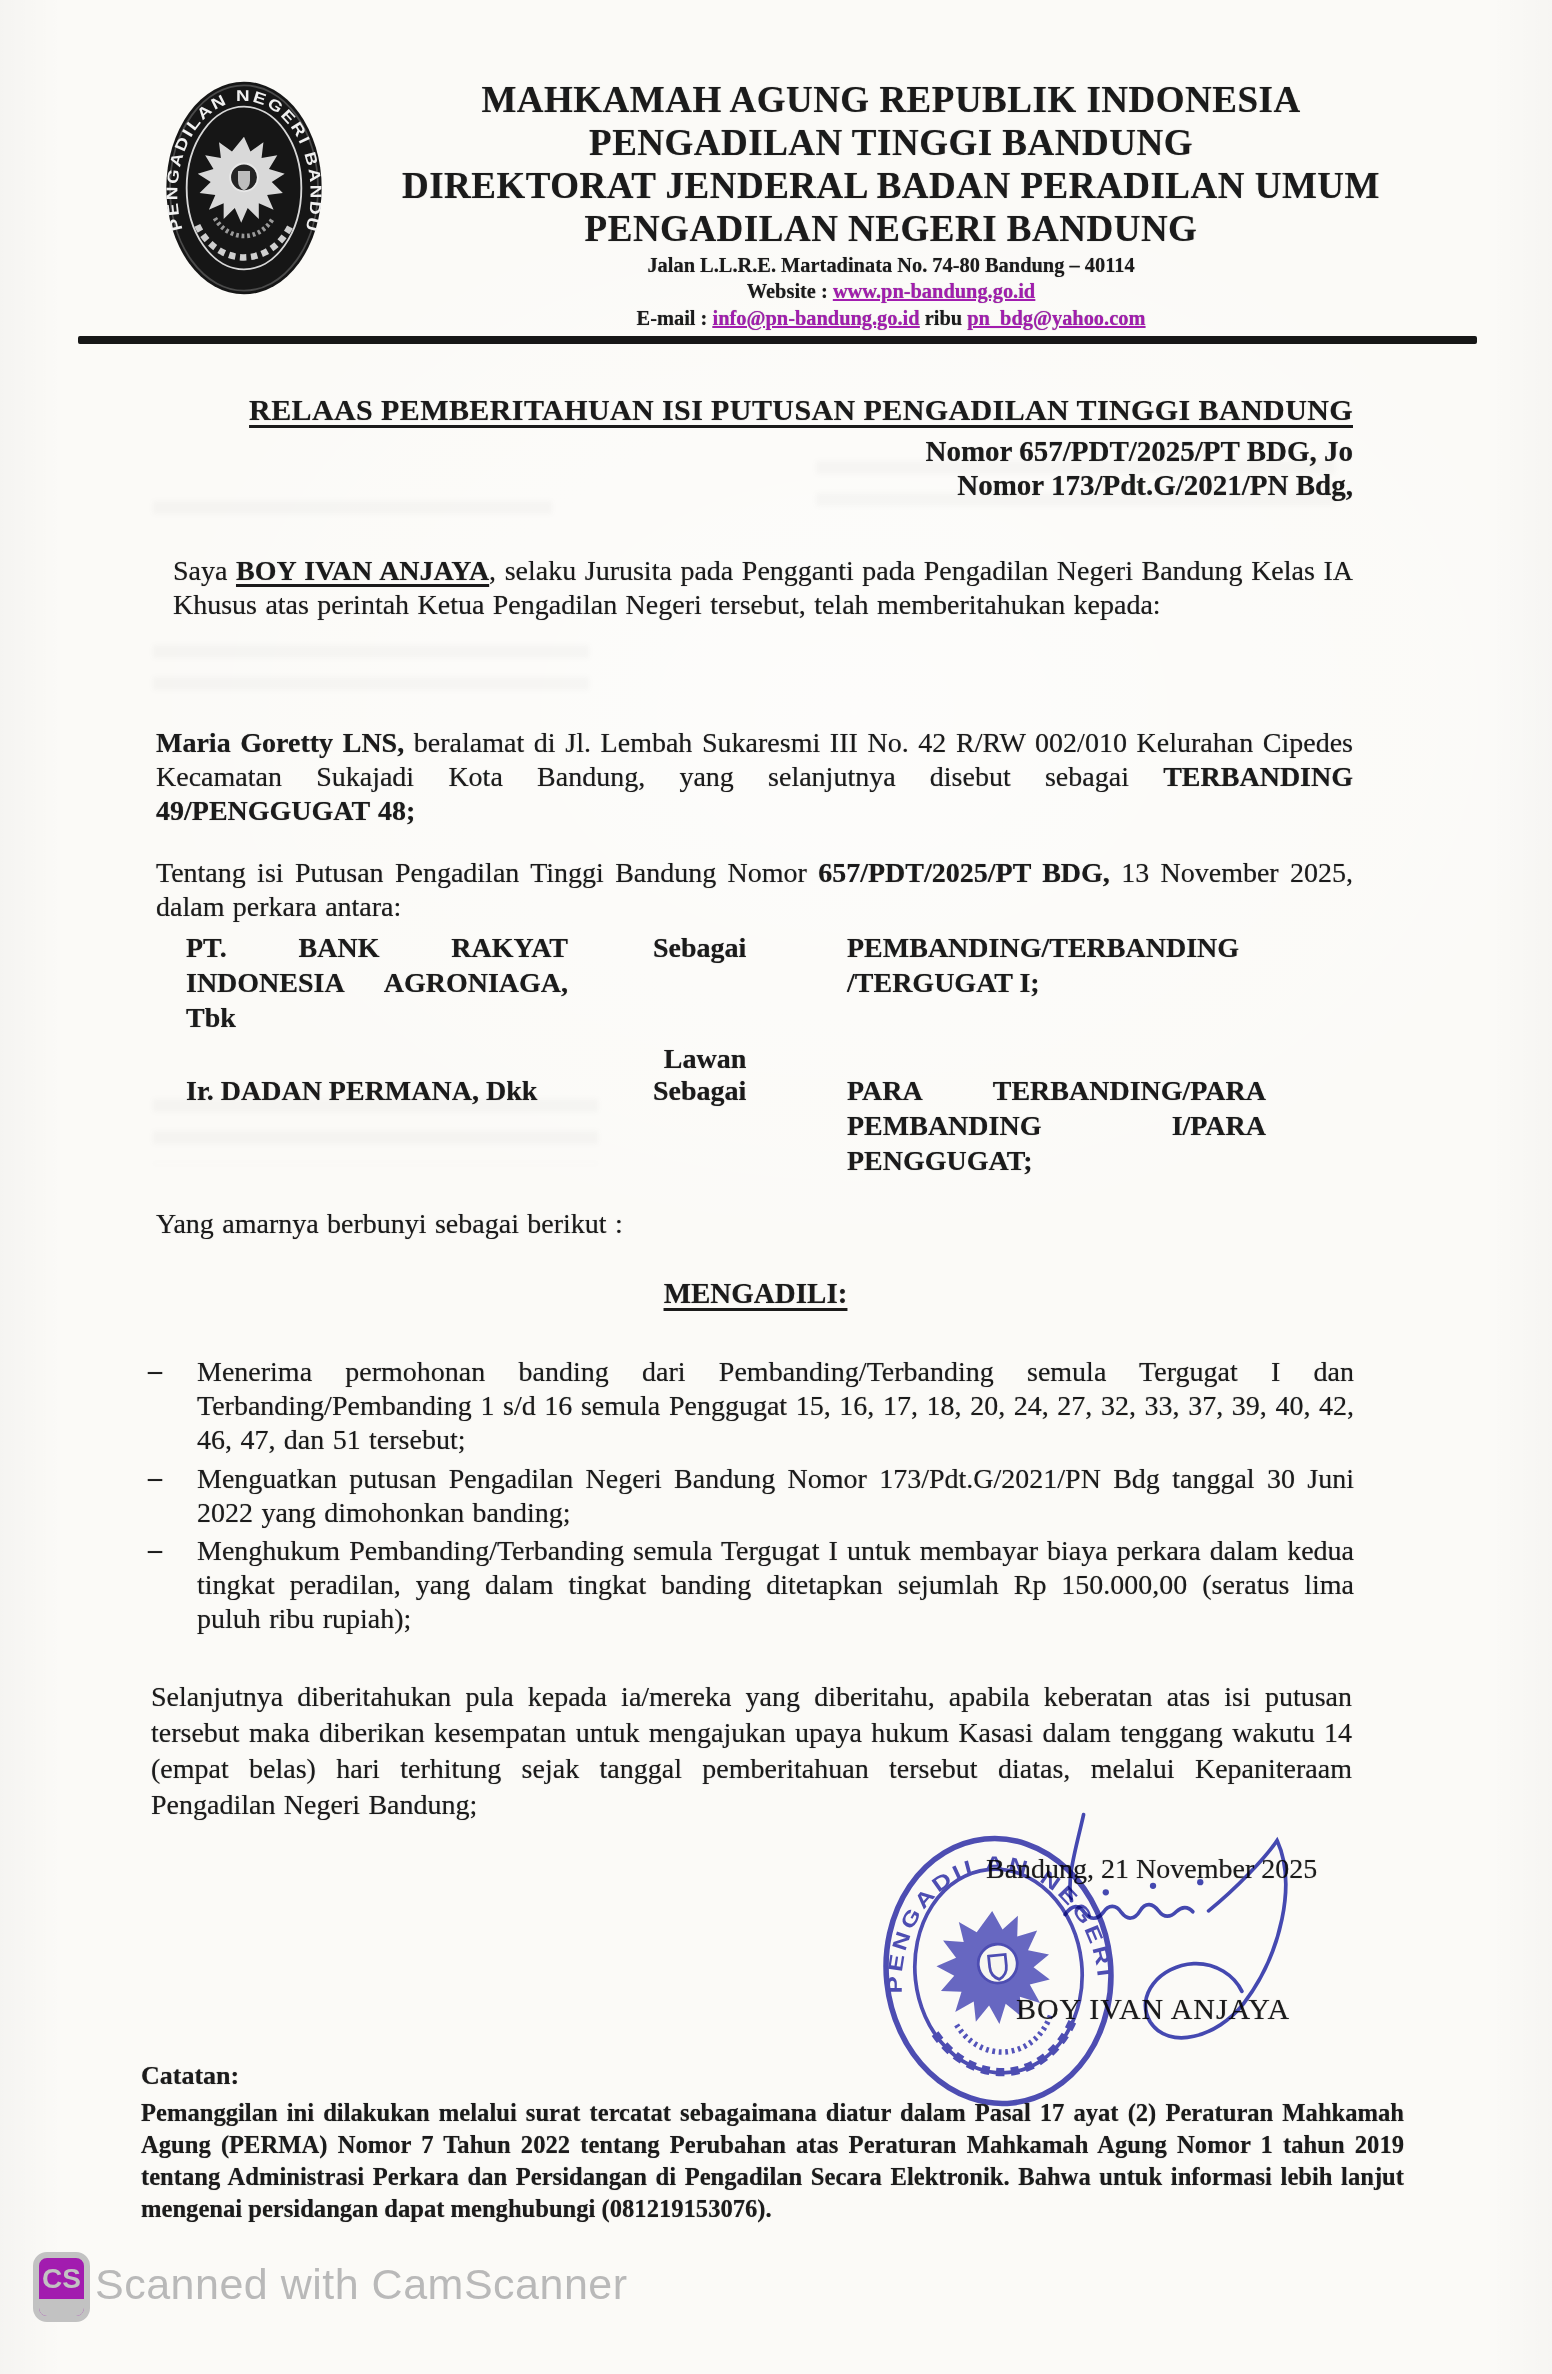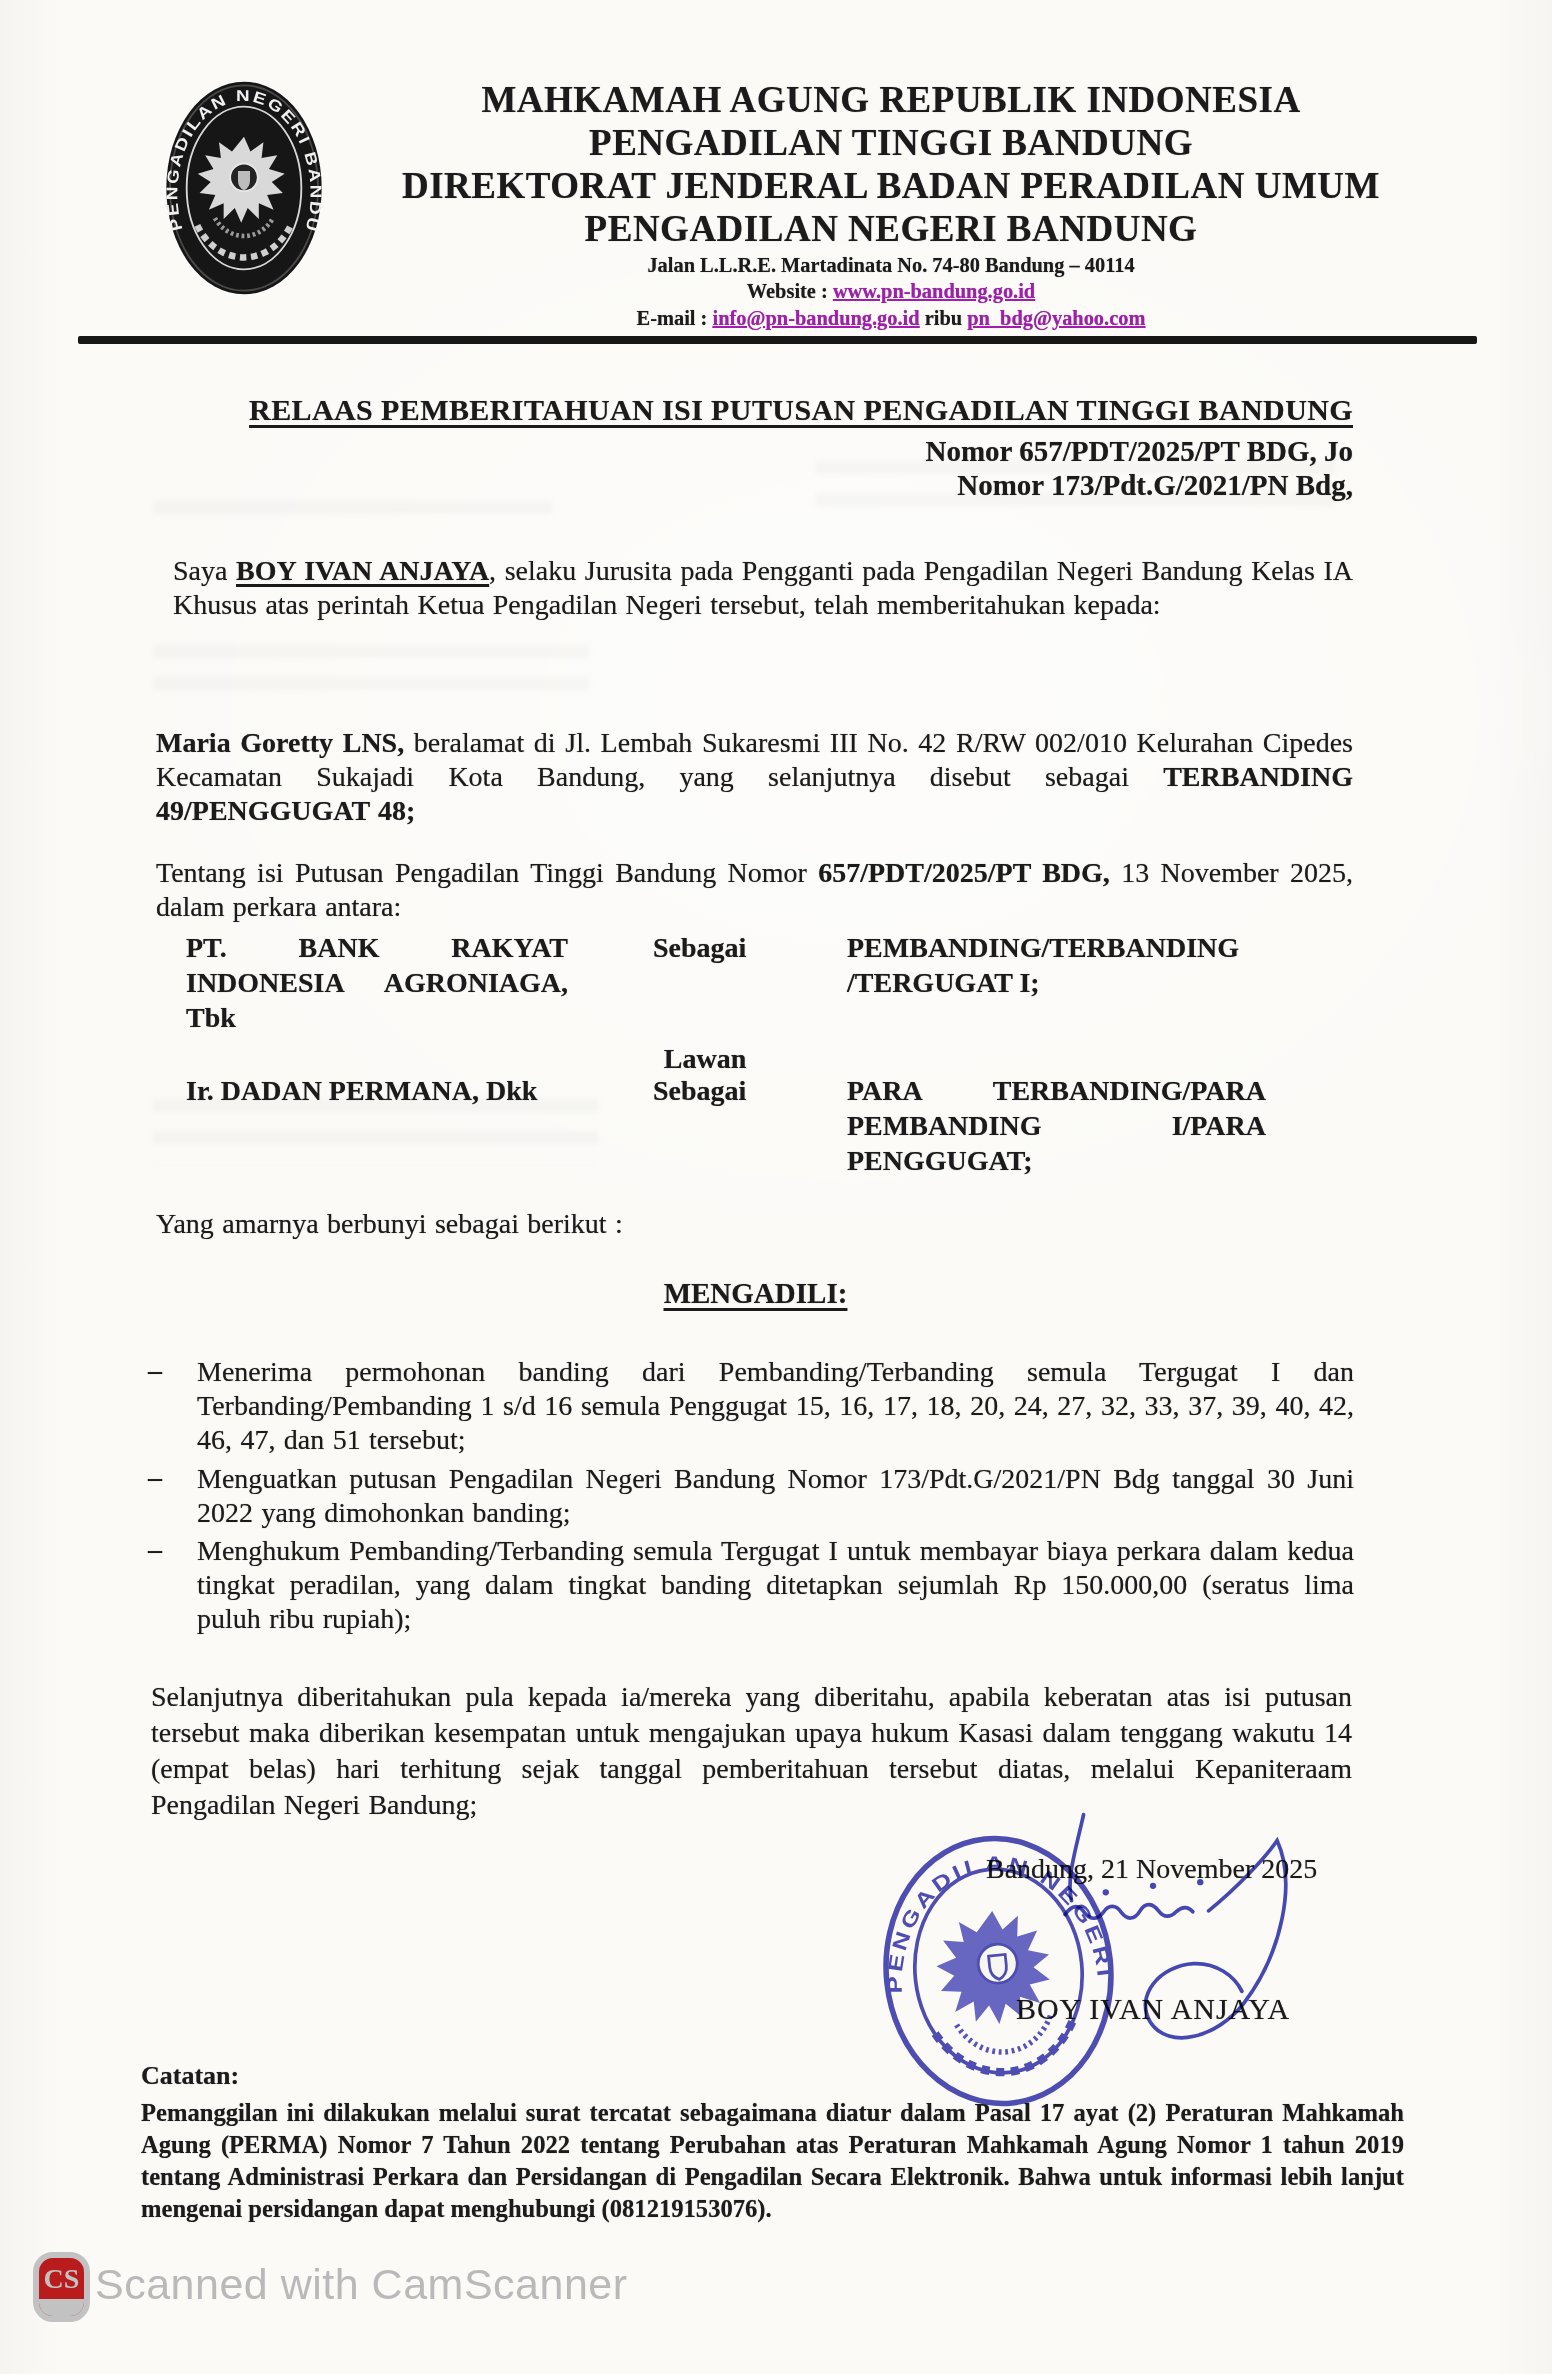--- a/index.html
+++ b/index.html
@@ -55,23 +55,23 @@
   #sig-date{position:absolute;left:986px;top:1853px;font-size:28px;white-space:nowrap;}
   #sig-name{position:absolute;left:1016px;top:1992px;font-size:30px;letter-spacing:0.9px;white-space:nowrap;}
   #stamp-wrap{position:absolute;left:877px;top:1829px;width:243px;height:284px;
     transform:rotate(-6deg);opacity:.92;mix-blend-mode:multiply;}
   #sign-wrap{position:absolute;left:1002px;top:1809px;width:315px;height:250px;mix-blend-mode:multiply;}
   
   #notes{position:absolute;left:141px;top:2061px;width:1263px;font-weight:bold;}
   #notes .notes-label{font-size:26px;margin-bottom:5.6px;}
   #notes .notes-text{font-size:24.6px;line-height:32px;text-align:justify;}
   
-  #cs-badge{position:absolute;left:33px;top:2252px;width:45px;height:58px;background:#b91c1c;
-    border:6.5px solid #c2c2c2;border-radius:20px;overflow:hidden;
-    font-family:Liberation Serif, serif;}
+  #cs-badge{position:absolute;left:33px;top:2252px;width:45px;height:58px;background:#a21caf;
+    border:6.5px solid #c2c2c2;border-radius:14px;overflow:hidden;
+    font-family:Liberation Sans, sans-serif;}
   #cs-badge .cs-letters{display:block;text-align:center;font-size:28px;font-weight:bold;
     color:#c2c2c2;line-height:41px;}
   #cs-badge .cs-chin{position:absolute;left:0;right:0;bottom:0;height:16.7px;background:#c2c2c2;}
   #cs-text{position:absolute;left:95px;top:2260px;font-family:"Liberation Sans",sans-serif;
     font-size:43px;color:#b9b9b9;letter-spacing:0.5px;white-space:nowrap;}
   
   .ghost{position:absolute;filter:blur(2.8px);opacity:.5;pointer-events:none;
     background:repeating-linear-gradient(180deg, rgba(110,110,110,.09) 0 13px, rgba(0,0,0,0) 13px 32px);}
   #g1{left:816px;top:461px;width:519px;height:48px;}
   #g2{left:153px;top:501px;width:399px;height:28px;}

